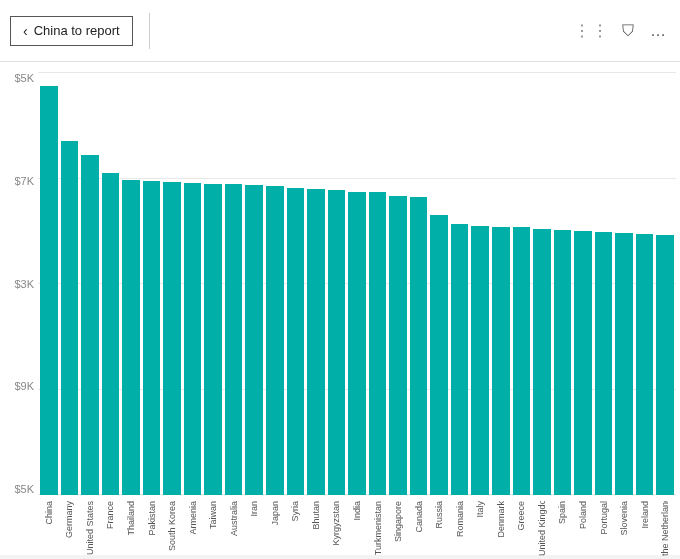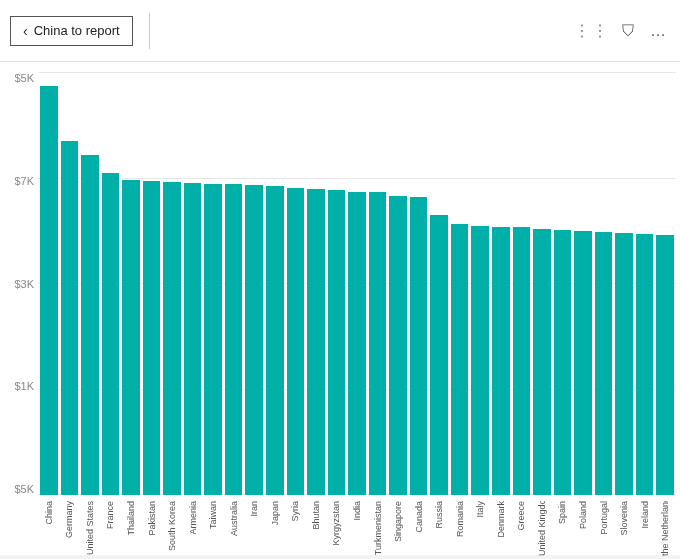--- a/index.html
+++ b/index.html
@@ -184,21 +184,21 @@
   <div class="top-bar-right">
     <span class="drag-handle">⋮⋮</span>
     <span class="filter-icon">⛉</span>
     <span class="more-icon">…</span>
   </div>
 </div>
 
 <div class="chart-area">
   <div class="y-axis-labels" id="y-labels">
       <div class="y-label">$5K</div>
-      <div class="y-label">$1K</div>
+      <div class="y-label">$9K</div>
       <div class="y-label">$3K</div>
       <div class="y-label">$7K</div>
       <div class="y-label">$5K</div>
     </div>
   <div class="grid-and-bars">
     <div class="grid-lines" id="grid-lines">
         <div class="grid-line"></div>
         <div class="grid-line"></div>
         <div class="grid-line"></div>
         <div class="grid-line"></div>

